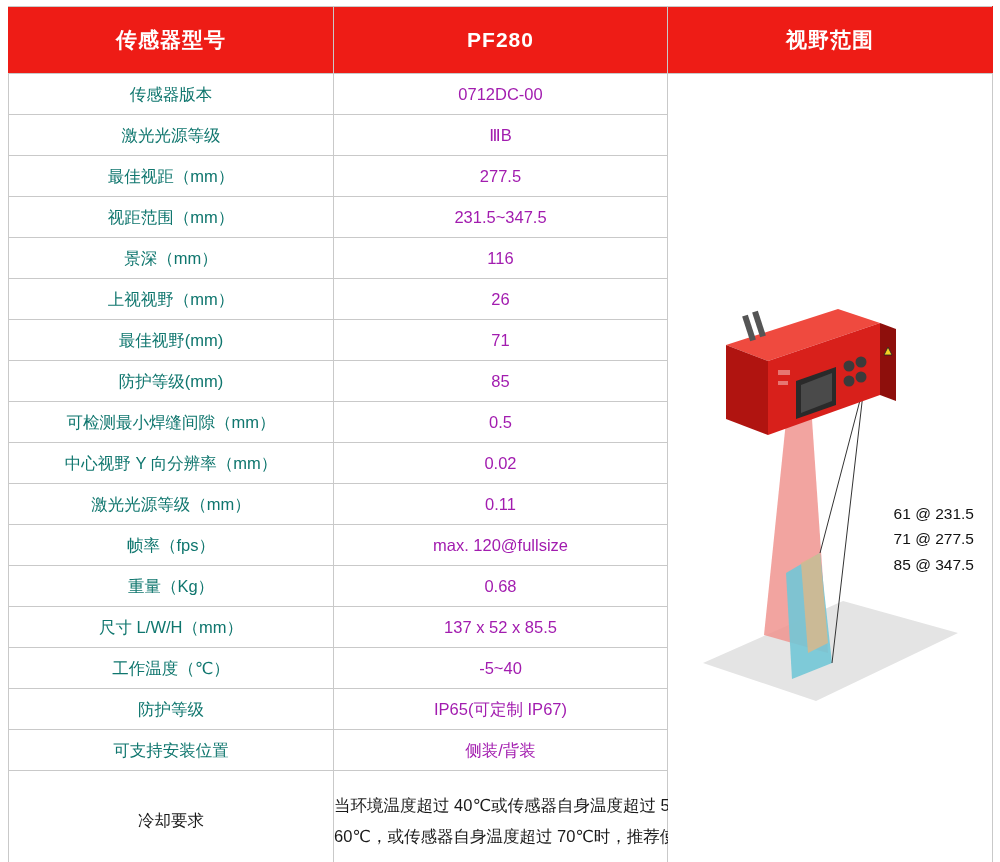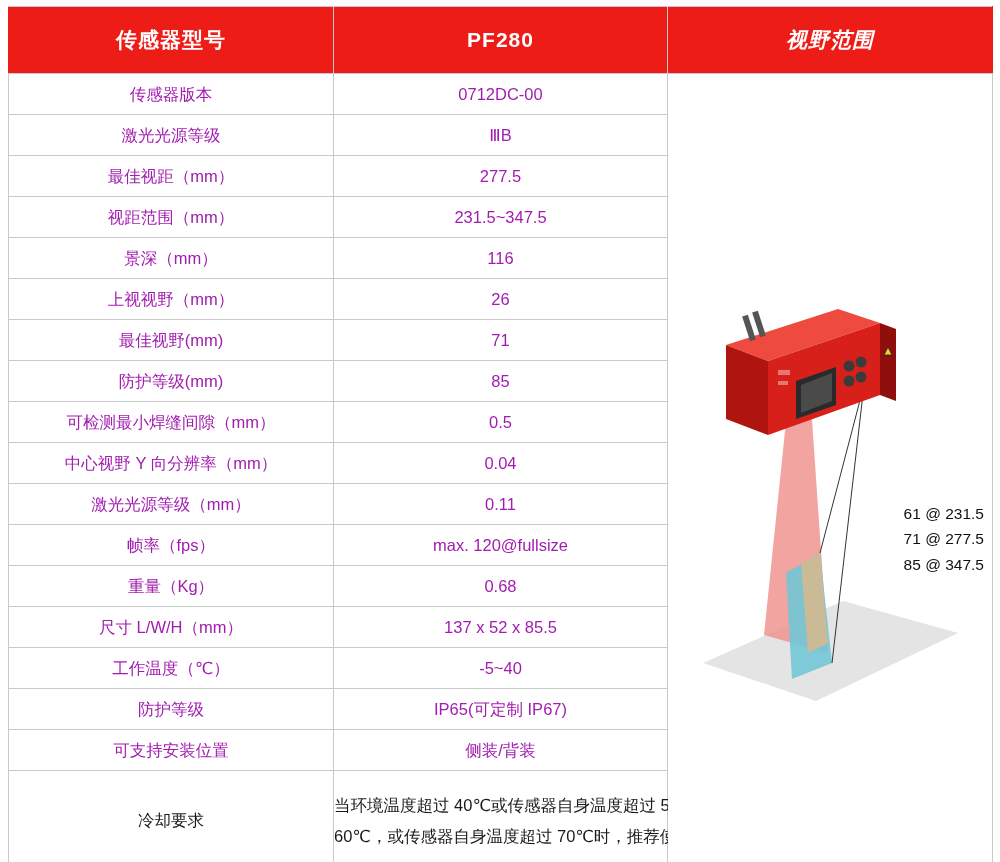--- a/index.html
+++ b/index.html
@@ -40,26 +40,26 @@
     background: #ee1c16;
     color: #ffffff;
     font-size: 21px;
     font-weight: bold;
     height: 66px;
     border: 1px solid #ffffff;
     letter-spacing: 1px;
     text-align: center;
   }
   thead th.hdr-first { border-left: 1px solid #ee1c16; }
-  thead th.hdr-last { border-right: 1px solid #ee1c16; font-style: italic; }
+  thead th.hdr-last { border-right: 1px solid #ee1c16; }
 
   td.label {
     text-align: center;
     font-size: 16.5px;
-    color: #a21caf;
+    color: #0f766e;
     height: 40px;
     line-height: 1.35;
   }
   td.value {
     text-align: center;
     font-size: 16.5px;
     color: #a21caf;
     height: 40px;
     line-height: 1.35;
   }
@@ -85,21 +85,21 @@
     height: 100%;
     min-height: 700px;
   }
   .fig-svg {
     position: absolute;
     left: 0;
     top: 0;
   }
   .fov-legend {
     position: absolute;
-    right: 8px;
+    right: 18px;
     top: 378px;
     font-size: 15.5px;
     line-height: 1.65;
     color: #111;
     text-align: right;
     white-space: nowrap;
   }
   .fov-legend div { font-family: "Liberation Sans", sans-serif; }
 </style>
 </head>
@@ -200,21 +200,21 @@
       <tr>
         <td class="label">防护等级(mm)</td>
         <td class="value">85</td>
       </tr>
       <tr>
         <td class="label">可检测最小焊缝间隙（mm）</td>
         <td class="value">0.5</td>
       </tr>
       <tr>
         <td class="label">中心视野 Y 向分辨率（mm）</td>
-        <td class="value">0.04</td>
+        <td class="value">0.02</td>
       </tr>
       <tr>
         <td class="label">激光光源等级（mm）</td>
         <td class="value">0.11</td>
       </tr>
       <tr>
         <td class="label">帧率（fps）</td>
         <td class="value">max. 120@fullsize</td>
       </tr>
       <tr>

